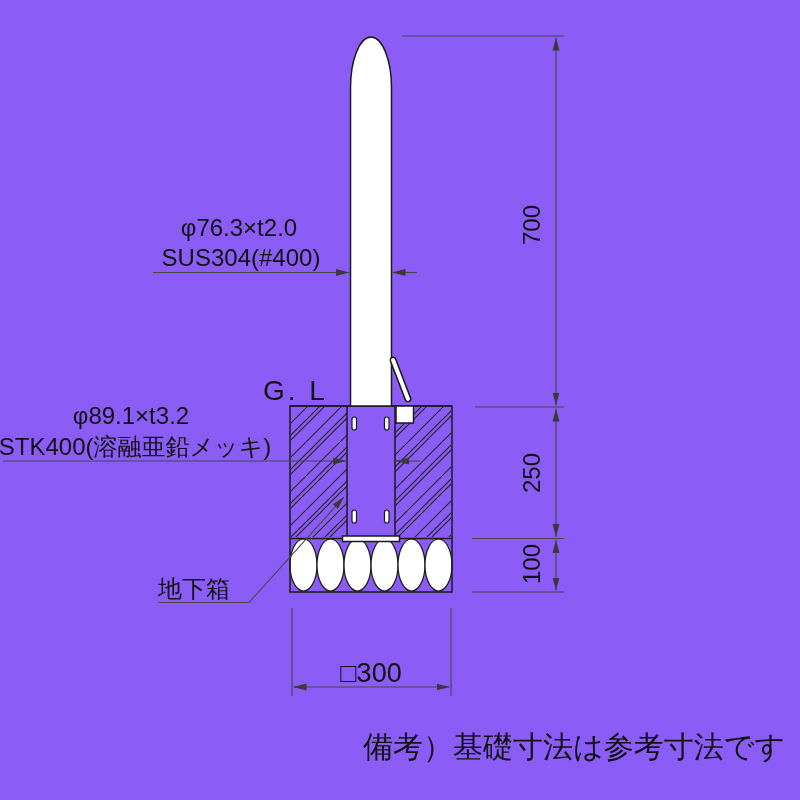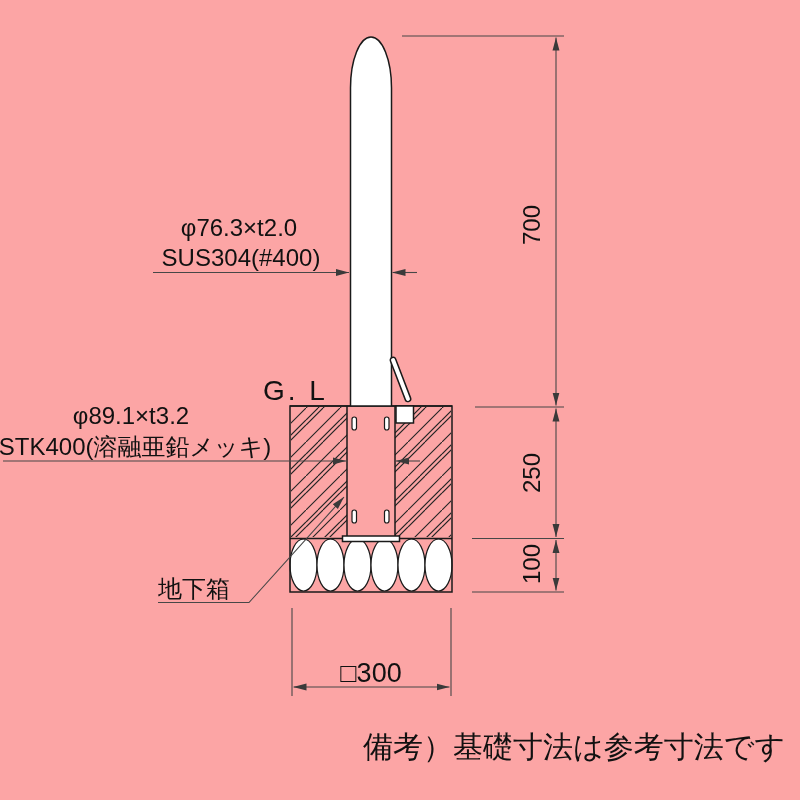--- a/index.html
+++ b/index.html
@@ -1,16 +1,16 @@
 <!DOCTYPE html>
 <html><head>
 <meta charset="utf-8">
 <style>
   html,body{margin:0;padding:0;background:#ffffff;}
-  .canvas{position:relative;width:800px;height:800px;background:#fca5a5;overflow:hidden;
+  .canvas{position:relative;width:800px;height:800px;background:#8b5cf6;overflow:hidden;
           font-family:"Liberation Sans","DejaVu Sans",sans-serif;}
   svg{display:block}
   svg text{fill:#111111;font-family:"Liberation Sans","DejaVu Sans",sans-serif;}
   .lbl{font-size:24px;}
   .lbl-gl{font-size:28px;letter-spacing:3px;}
   .lbl-dim{font-size:24px;}
   .lbl-width{font-size:27px;}
   .lbl-note{font-size:30px;}
   .obj{stroke:#1a1a1a;stroke-width:1.5;fill:none;}
   .objw{stroke:#1a1a1a;stroke-width:1.5;fill:#ffffff;}

